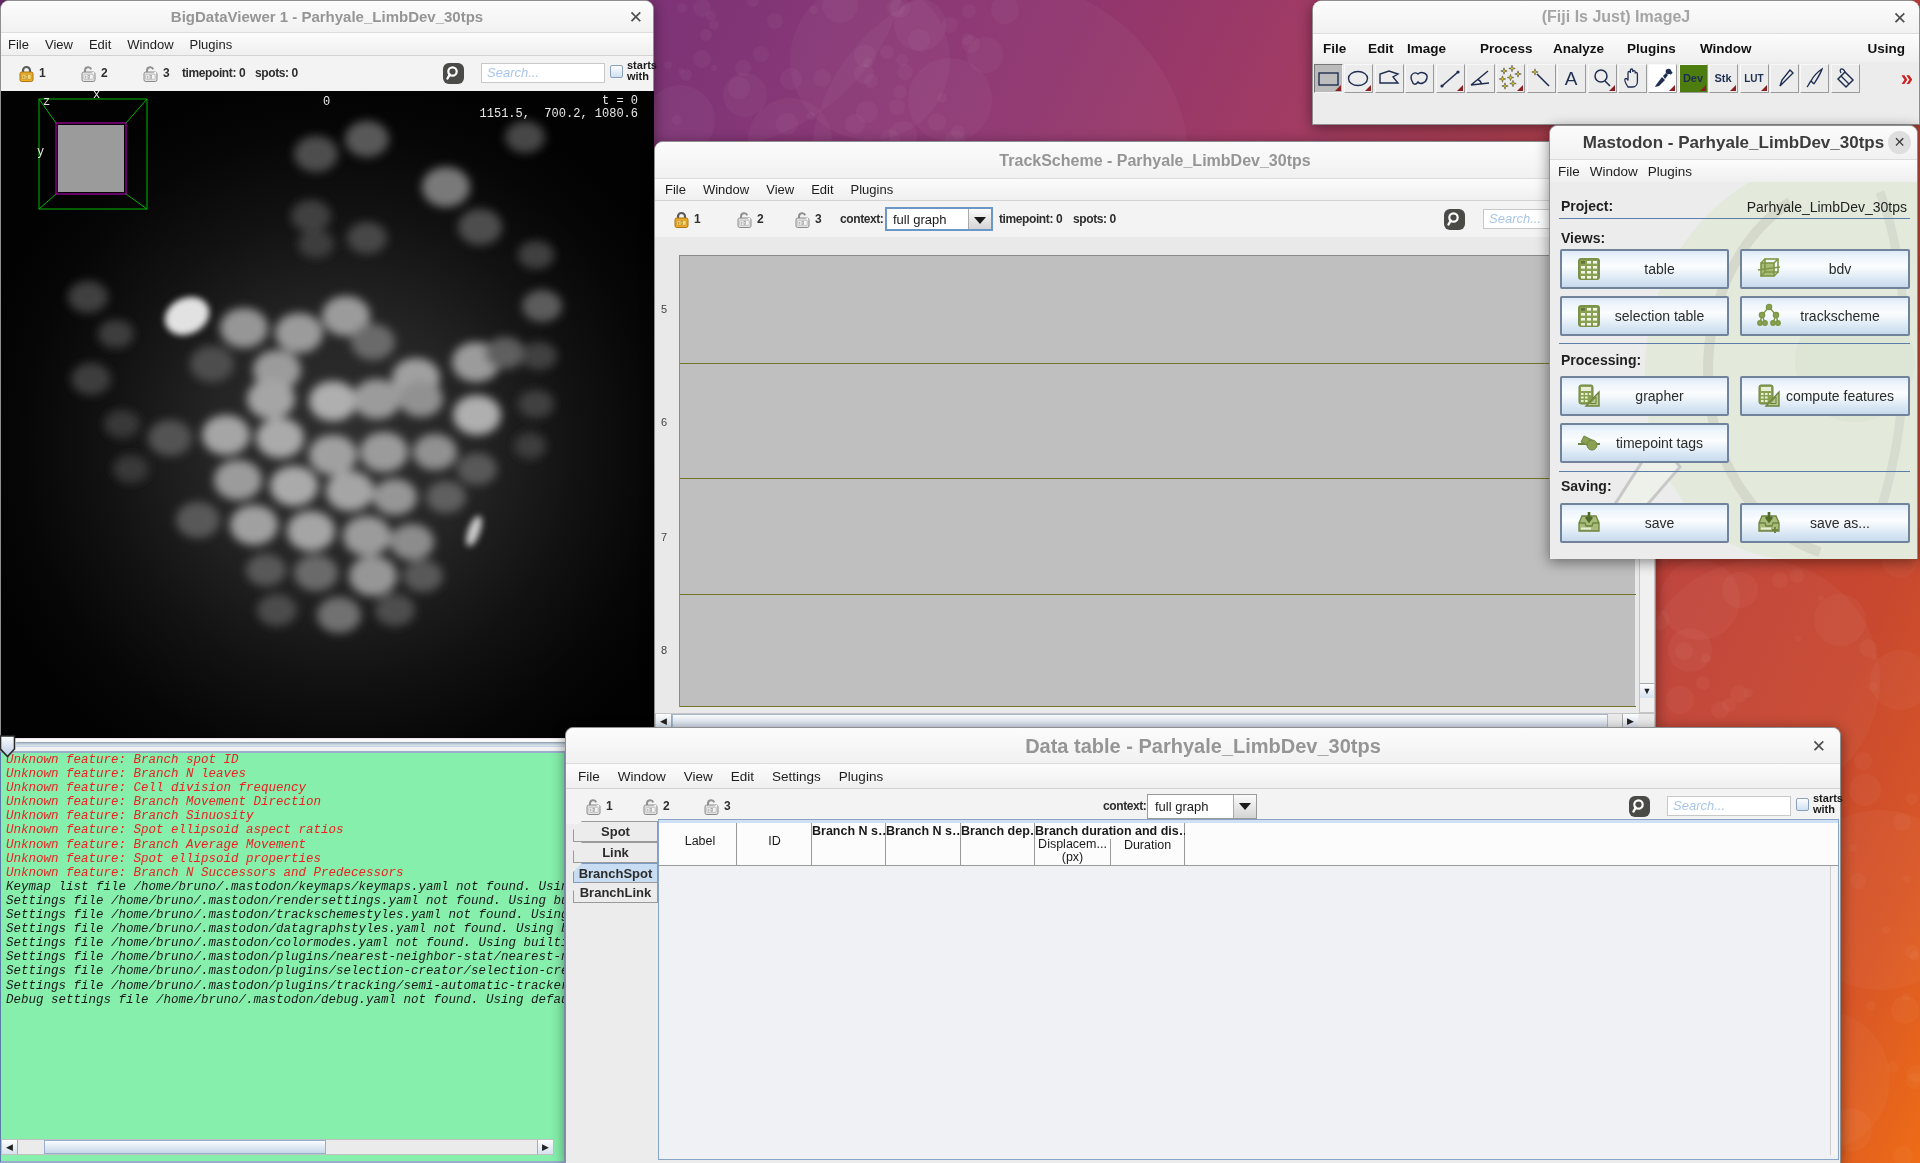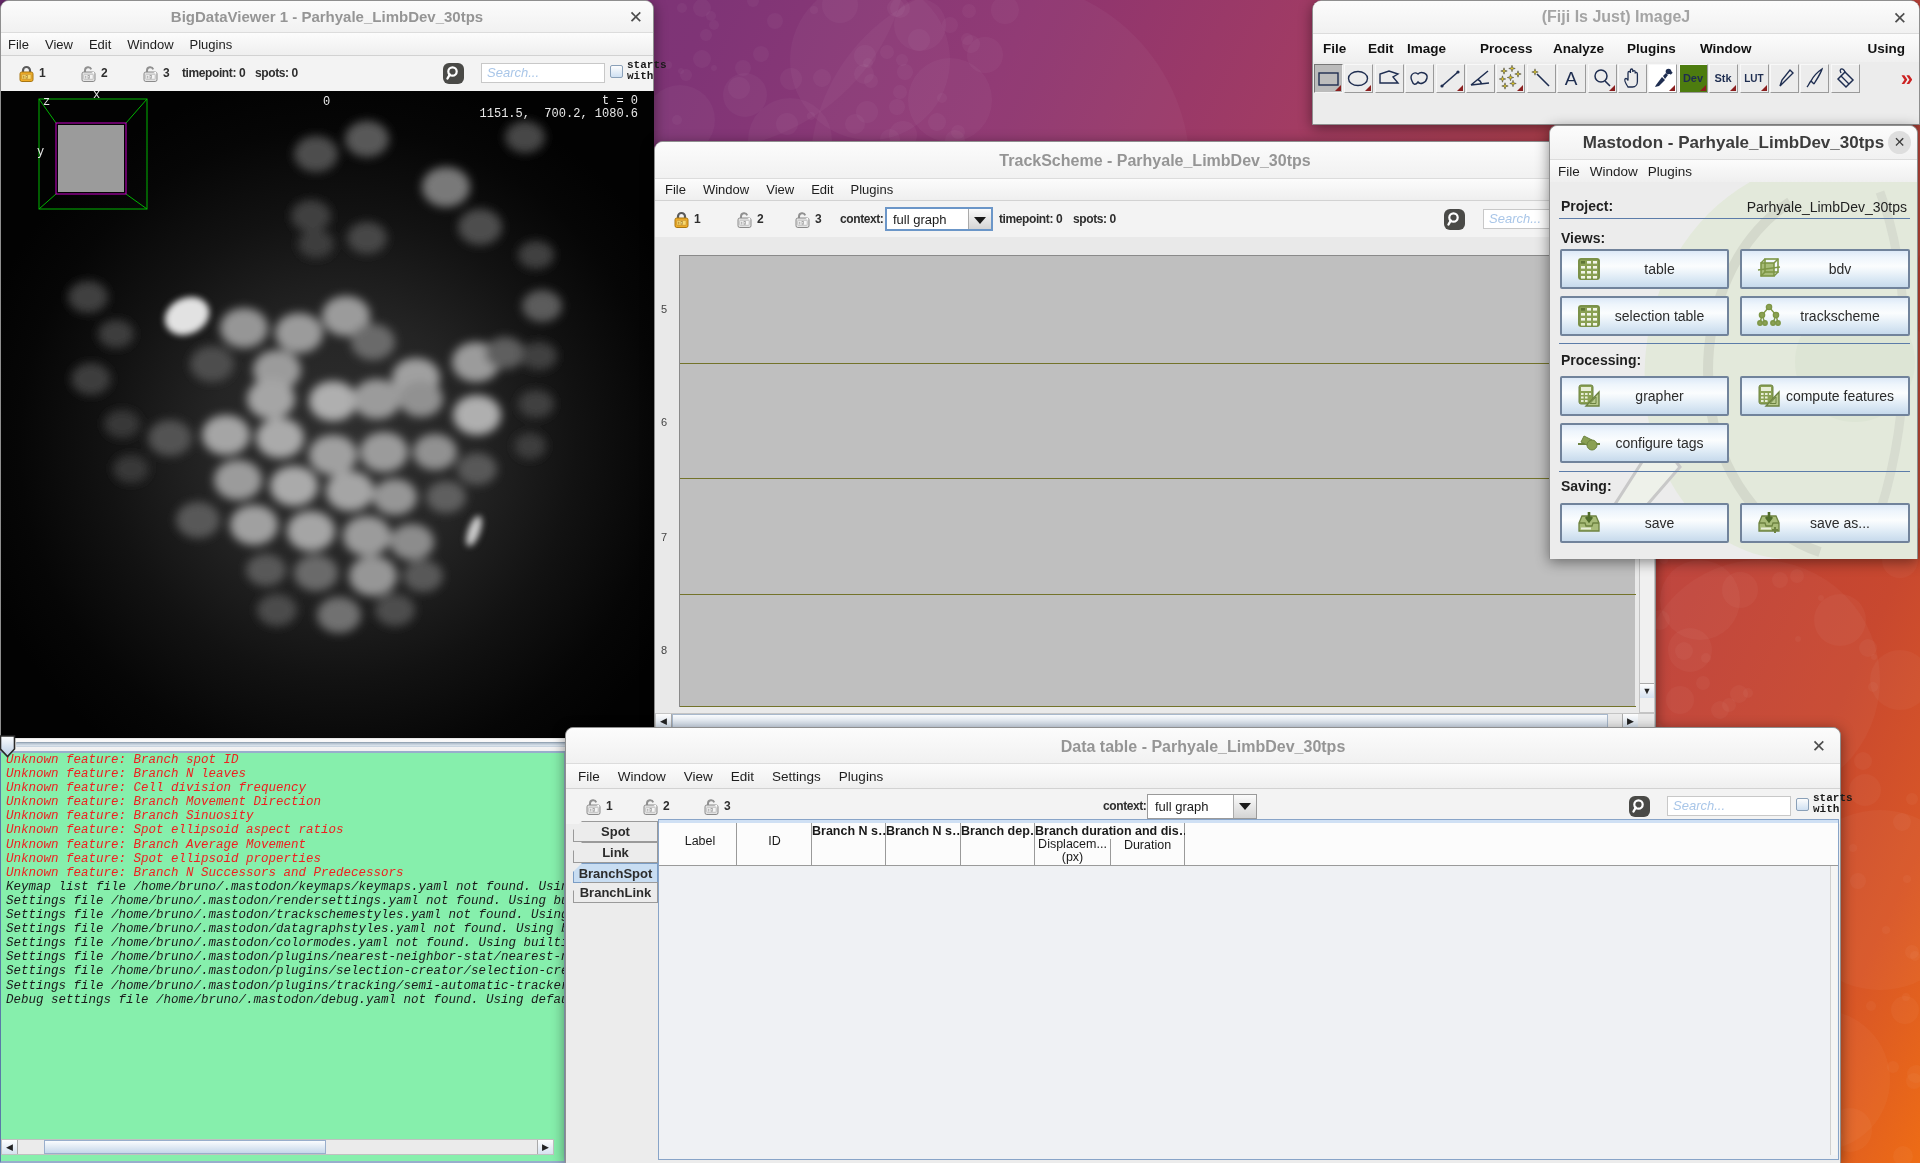--- a/index.html
+++ b/index.html
@@ -13,21 +13,21 @@
 .xbtn{position:absolute;color:#4d4d4d;font-size:17px;font-weight:400;}
 .menu{background:linear-gradient(#fcfcfc,#efefef);border-bottom:1px solid #d2d2d2;
  color:#1d1d1d;display:flex;align-items:center;}
 .menu span{display:inline-block;}
 .tool{background:#f3f3f3;border-bottom:1px solid #cfcfcf;position:relative;}
 .mag{position:absolute;background:#4a4a47;border-radius:6px;}
 .sinp{position:absolute;background:#fff;border:1px solid #c8c8c8;
  font-style:italic;color:#a9c6e8;box-sizing:border-box;}
 .lk{position:absolute;}
 .lknum{position:absolute;font-size:12px;color:#2e2e2e;font-weight:bold;letter-spacing:-0.4px;}
-.cwb{position:absolute;font-size:11px;line-height:11px;color:#1a1a1a;font-family:Liberation Mono, monospace;}
+.cwb{position:absolute;font-size:11px;line-height:11px;color:#1a1a1a;}
 .chk{position:absolute;width:13px;height:13px;background:linear-gradient(#fdfdfd,#cfe0f2);
  border:1px solid #8aa0b8;border-radius:2px;box-sizing:border-box;}
 .combo{position:absolute;background:#fff;box-sizing:border-box;font-size:13px;color:#1a1a1a;}
 .combo .arr{position:absolute;right:0;top:0;bottom:0;width:22px;
  background:linear-gradient(#fbfbfb,#d4d4d4);border-left:1px solid #aaa;}
 .combo .arr:before{content:"";position:absolute;left:5px;top:8px;border:6px solid transparent;
  border-top:7px solid #1a1a1a;}
 .mbtn{position:absolute;border:2px solid #71839b;border-radius:2px;box-sizing:border-box;
  background:linear-gradient(180deg,#dde9f7 0%,#eef5fc 18%,#fbfdfe 42%,#f0f6fb 55%,#ddeaf5 75%,#c7daec 100%);
  display:flex;align-items:center;justify-content:center;font-size:14px;color:#2b2b2b;padding-left:30px;}
@@ -511,21 +511,21 @@
         </svg></div>
       <div class="abs" style="left:517.8px;top:2px;width:29px;height:29px;background:#ececec;border:1px solid #f8f8f8;border-bottom-color:#9a9a9a;border-right-color:#9a9a9a;box-sizing:border-box"><svg width="27" height="27">
           <path d="M6 14 L13 7 L21 15 L14 22 Z" fill="none" stroke="#1e2d50" stroke-width="1.5"></path>
           <path d="M9 11 L17 19" stroke="#1e2d50" stroke-width="1.2"></path>
           <path d="M13 7 C12 4 9.5 3.2 8.5 4.5 C7.6 5.6 8.5 7 9 8" fill="none" stroke="#1e2d50" stroke-width="1.3"></path>
         </svg></div>
       <span style="position:absolute;right:6px;top:4px;color:#c22;font-size:22px;font-weight:bold">»</span>
     </div>
 </div>
 <div class="win" style="left:565px;top:727px;width:1276px;height:436px;z-index:40;border-radius:8px 8px 0 0">
-<div class="tbar" style="height:35px"><span class="ttxt" style="font-size:16px;line-height:37px">Data table - Parhyale_LimbDev_30tps</span>
+<div class="tbar" style="height:35px"><span class="ttxt" style="font-size:20px;line-height:37px">Data table - Parhyale_LimbDev_30tps</span>
 <span class="xbtn" style="right:14px;top:8px">✕</span></div>
 <div class="menu" style="height:24px;font-size:13.5px">
 <span style="margin-left:12px">File</span>
       <span style="margin-left:18px">Window</span>
 <span style="margin-left:18px">View</span>
       <span style="margin-left:18px">Edit</span>
 <span style="margin-left:18px">Settings</span>
       <span style="margin-left:18px">Plugins</span>
     </div>
 <div class="tool" style="height:36px">
@@ -735,21 +735,21 @@
           <path d="M14 20.5 L20 20.5 L20 14 Z" fill="none" stroke="#6d8340" stroke-width="1"></path>
         </svg>
         <span>compute features</span>
       </div>
       <div class="mbtn" style="left:10px;top:241px;width:169px;height:40px">
         <svg width="26" height="26" viewBox="0 0 26 26">
           <path d="M2 14 L24 14" stroke="#6d8340" stroke-width="2"></path>
           <path d="M8 6 L16 10 L13 16 L5 12 Z" fill="#8aa053" stroke="#6d8340"></path>
           <circle cx="16" cy="15" r="5" fill="#8aa053" stroke="#6d8340"></circle>
         </svg>
-        <span>configure tags</span>
+        <span>timepoint tags</span>
       </div>
       <div class="msep" style="left:9px;top:289px;width:351px;background:#5c7ca9;height:1px"></div>
       <span class="mlab" style="left:11px;top:296px">Saving:</span>
       <div class="mbtn" style="left:10px;top:321px;width:169px;height:40px">
         <svg width="26" height="26" viewBox="0 0 26 26">
           <path d="M3 13 L6 6 L20 6 L23 13 L23 21 L3 21 Z" fill="#a8bc78" stroke="#6d8340" stroke-width="1.3"></path>
           <path d="M3 13 L9 13 L10 16 L16 16 L17 13 L23 13" fill="none" stroke="#6d8340" stroke-width="1.3"></path>
           <path d="M13 2 L13 10 M10 7 L13 11 L16 7" stroke="#4f6b2a" stroke-width="2.6" fill="none"></path>
           <rect x="5" y="17.5" width="10" height="2" fill="#e8eed8"></rect>
         </svg>

